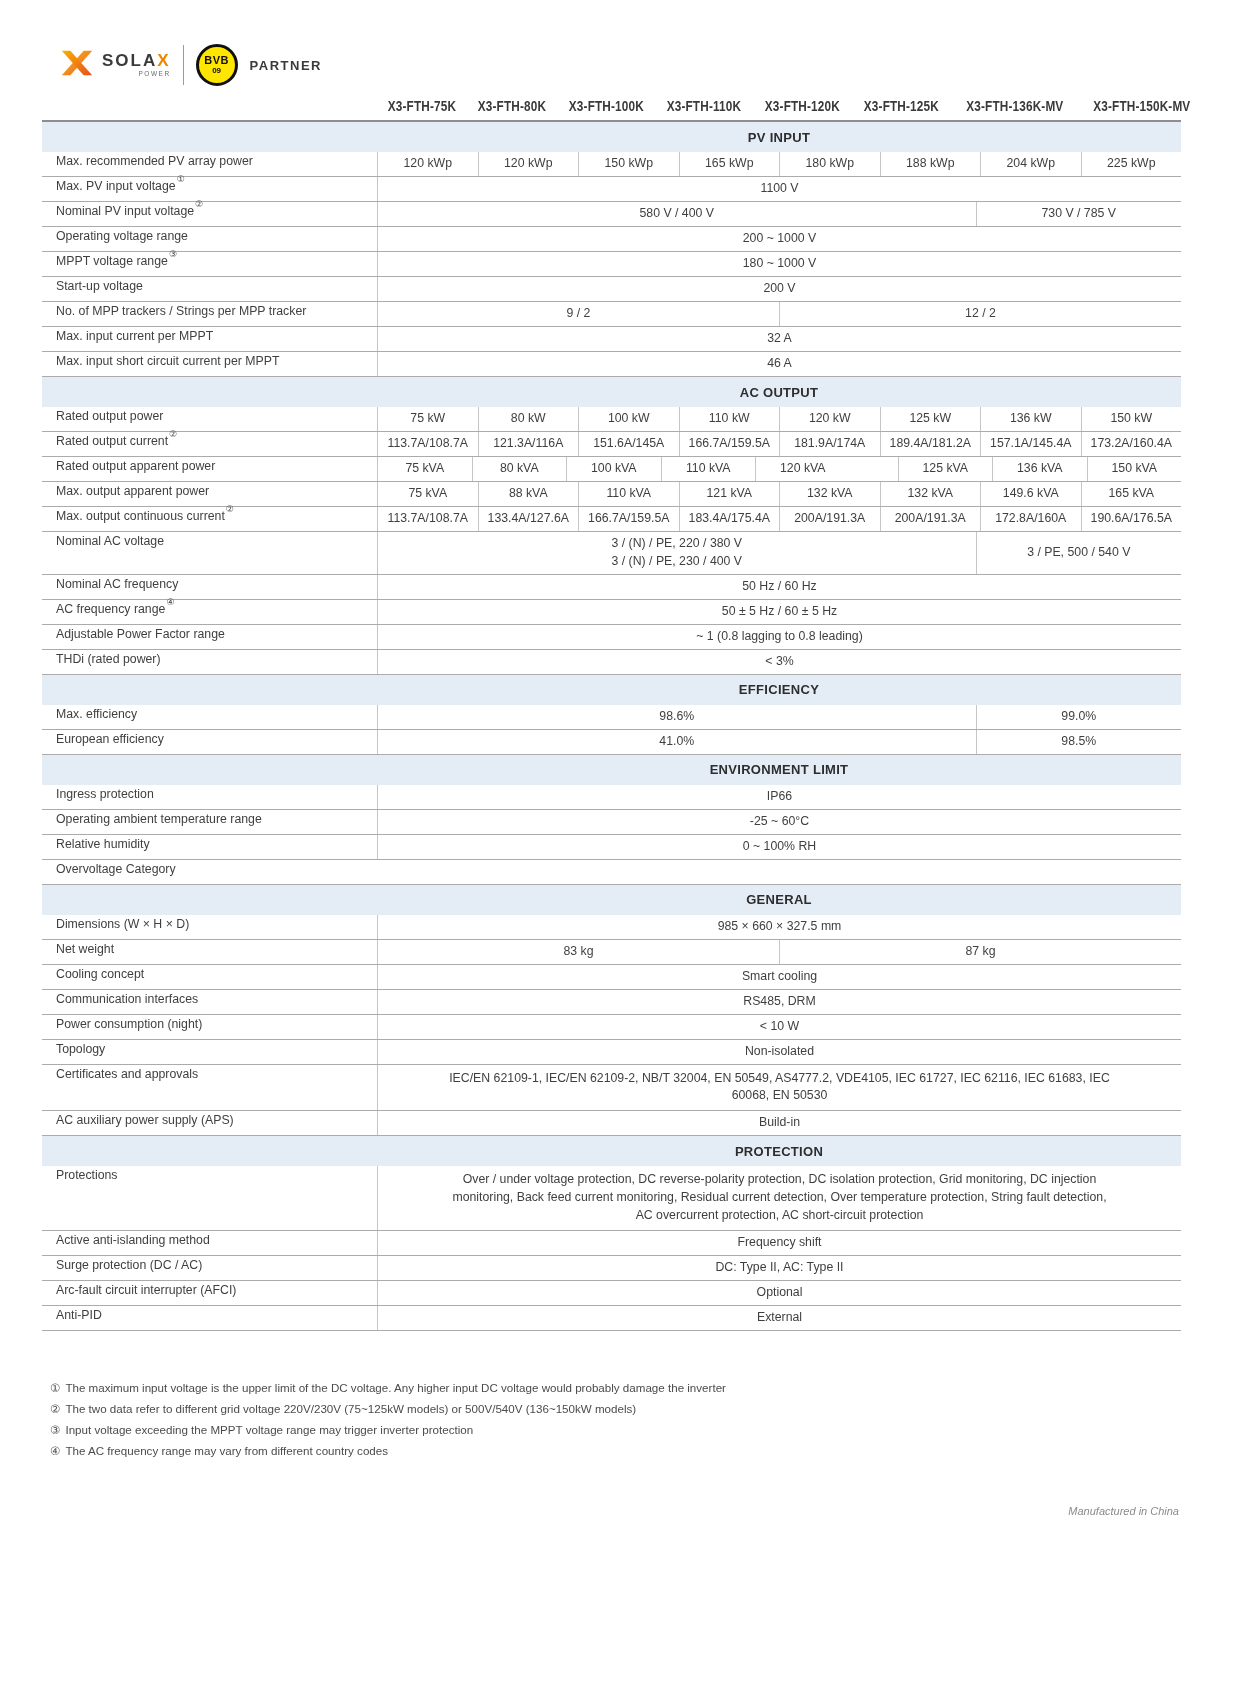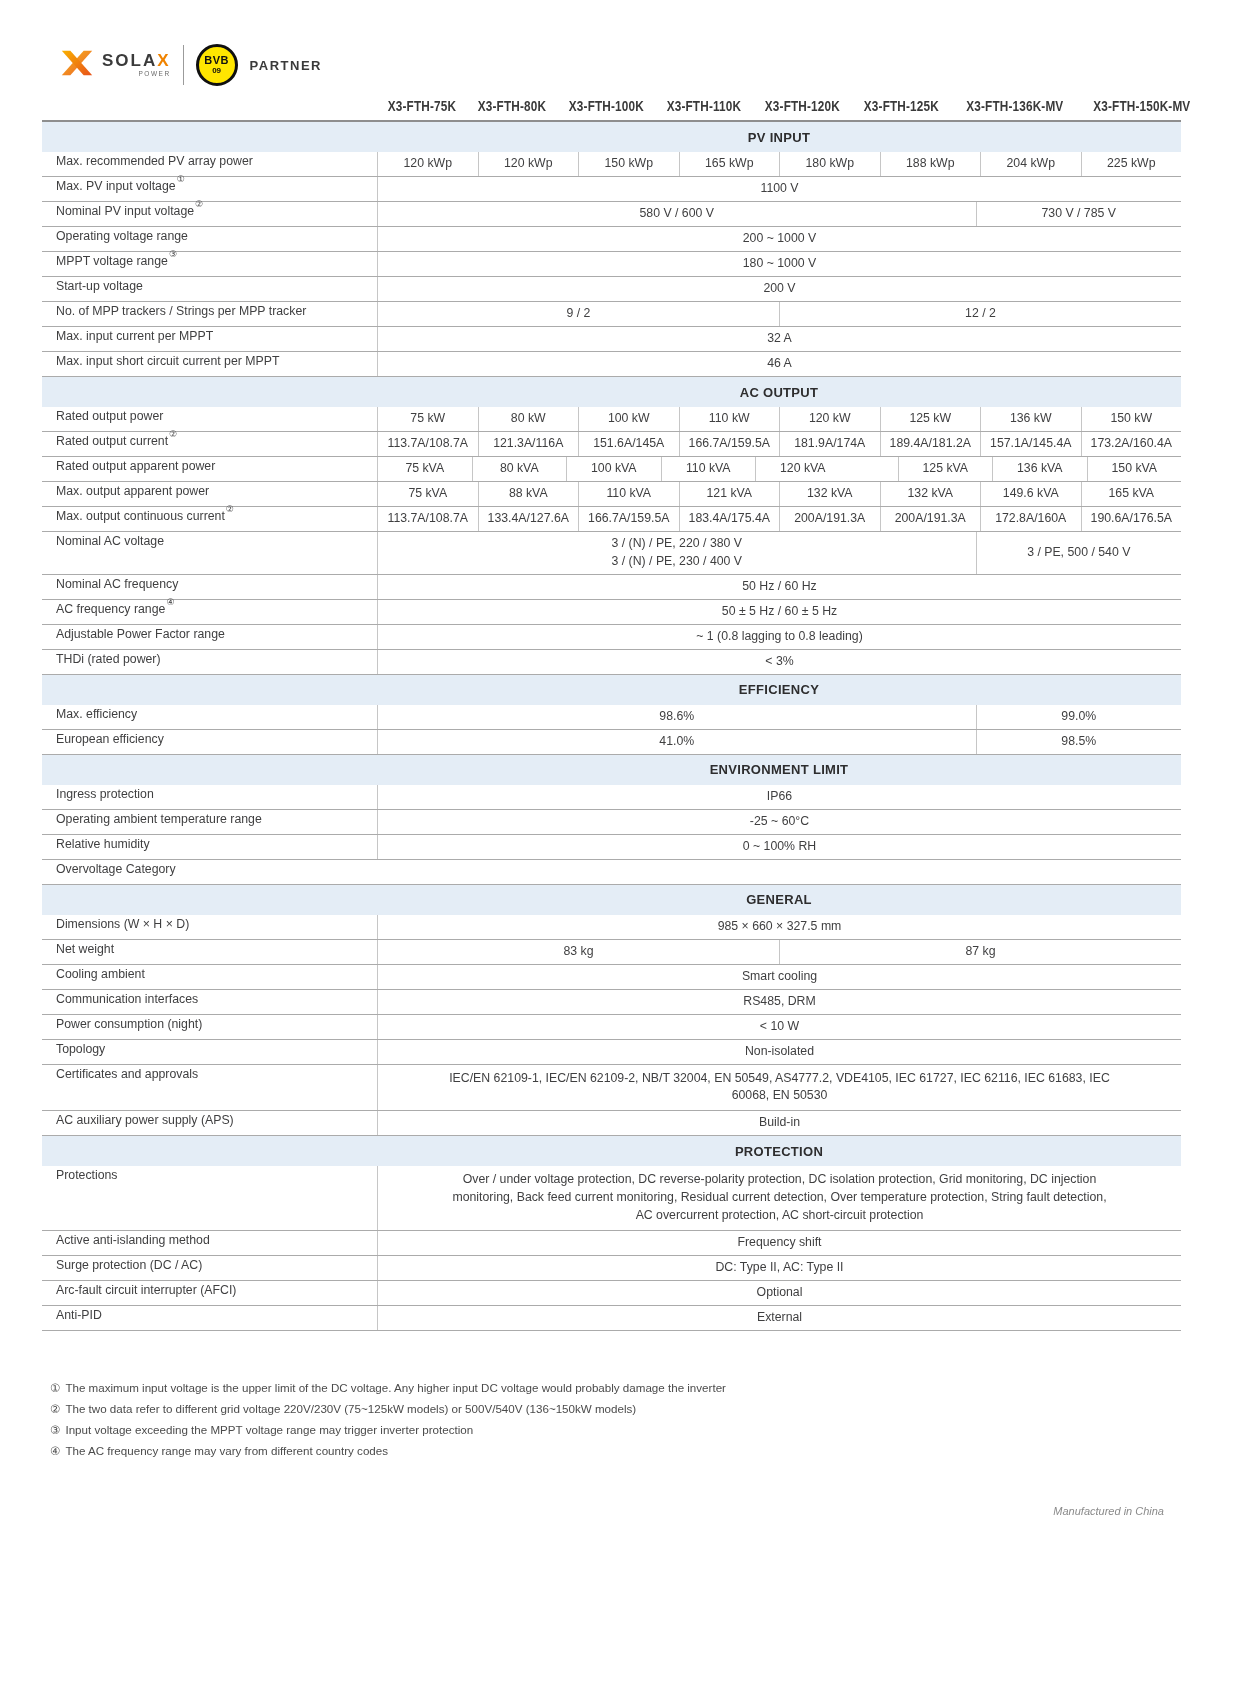--- a/index.html
+++ b/index.html
@@ -49,21 +49,21 @@
     text-align:center; border-left:1px solid #c6c6c6; padding:3px 4px; font-size:12.3px; color:#3f3f40;
     line-height:1.45;
   }
   .value-cell .cell-line { display:block; }
   .long-text { padding:5px 14px; }
 
   
   .footnotes { position:absolute; left:50px; top:1381px; font-size:11.6px; color:#4b4b4b; }
   .footnote-line { display:flex; align-items:baseline; margin-bottom:7px; }
   .footnote-mark { margin-right:5px; font-size:11.6px; }
-  .made-in { position:absolute; right:77px; top:1505px; font-style:italic; font-size:11px; color:#8a8a8a; }
+  .made-in { position:absolute; right:62px; top:1505px; font-style:italic; font-size:11px; color:#8a8a8a; }
 </style>
 </head>
 <body>
 
 <div class="page">
 
   <div class="brand-bar">
     <div class="solax-logo">
       <span>
         <svg viewBox="0 0 40 40" width="38" height="38" aria-hidden="true">
@@ -132,21 +132,21 @@
           <div class="row-data">
             <div class="value-cell" style="flex-grow: 8;">1100 V</div>
           </div>
         </div>
         <div class="spec-row">
           <div class="row-label">
             <span>Nominal PV input voltage</span>
             <sup>②</sup>
           </div>
           <div class="row-data">
-            <div class="value-cell" style="flex-grow: 6;">580 V / 600 V</div>
+            <div class="value-cell" style="flex-grow: 6;">580 V / 400 V</div>
             <div class="value-cell" style="flex-grow: 2;">730 V / 785 V</div>
           </div>
         </div>
         <div class="spec-row">
           <div class="row-label">
             <span>Operating voltage range</span>
           </div>
           <div class="row-data">
             <div class="value-cell" style="flex-grow: 8;">200 ~ 1000 V</div>
           </div>
@@ -390,21 +390,21 @@
           <div class="row-label">
             <span>Net weight</span>
           </div>
           <div class="row-data">
             <div class="value-cell" style="flex-grow: 4;">83 kg</div>
             <div class="value-cell" style="flex-grow: 4;">87 kg</div>
           </div>
         </div>
         <div class="spec-row">
           <div class="row-label">
-            <span>Cooling ambient</span>
+            <span>Cooling concept</span>
           </div>
           <div class="row-data">
             <div class="value-cell" style="flex-grow: 8; text-align: center;">Smart cooling</div>
           </div>
         </div>
         <div class="spec-row">
           <div class="row-label">
             <span>Communication interfaces</span>
           </div>
           <div class="row-data">

